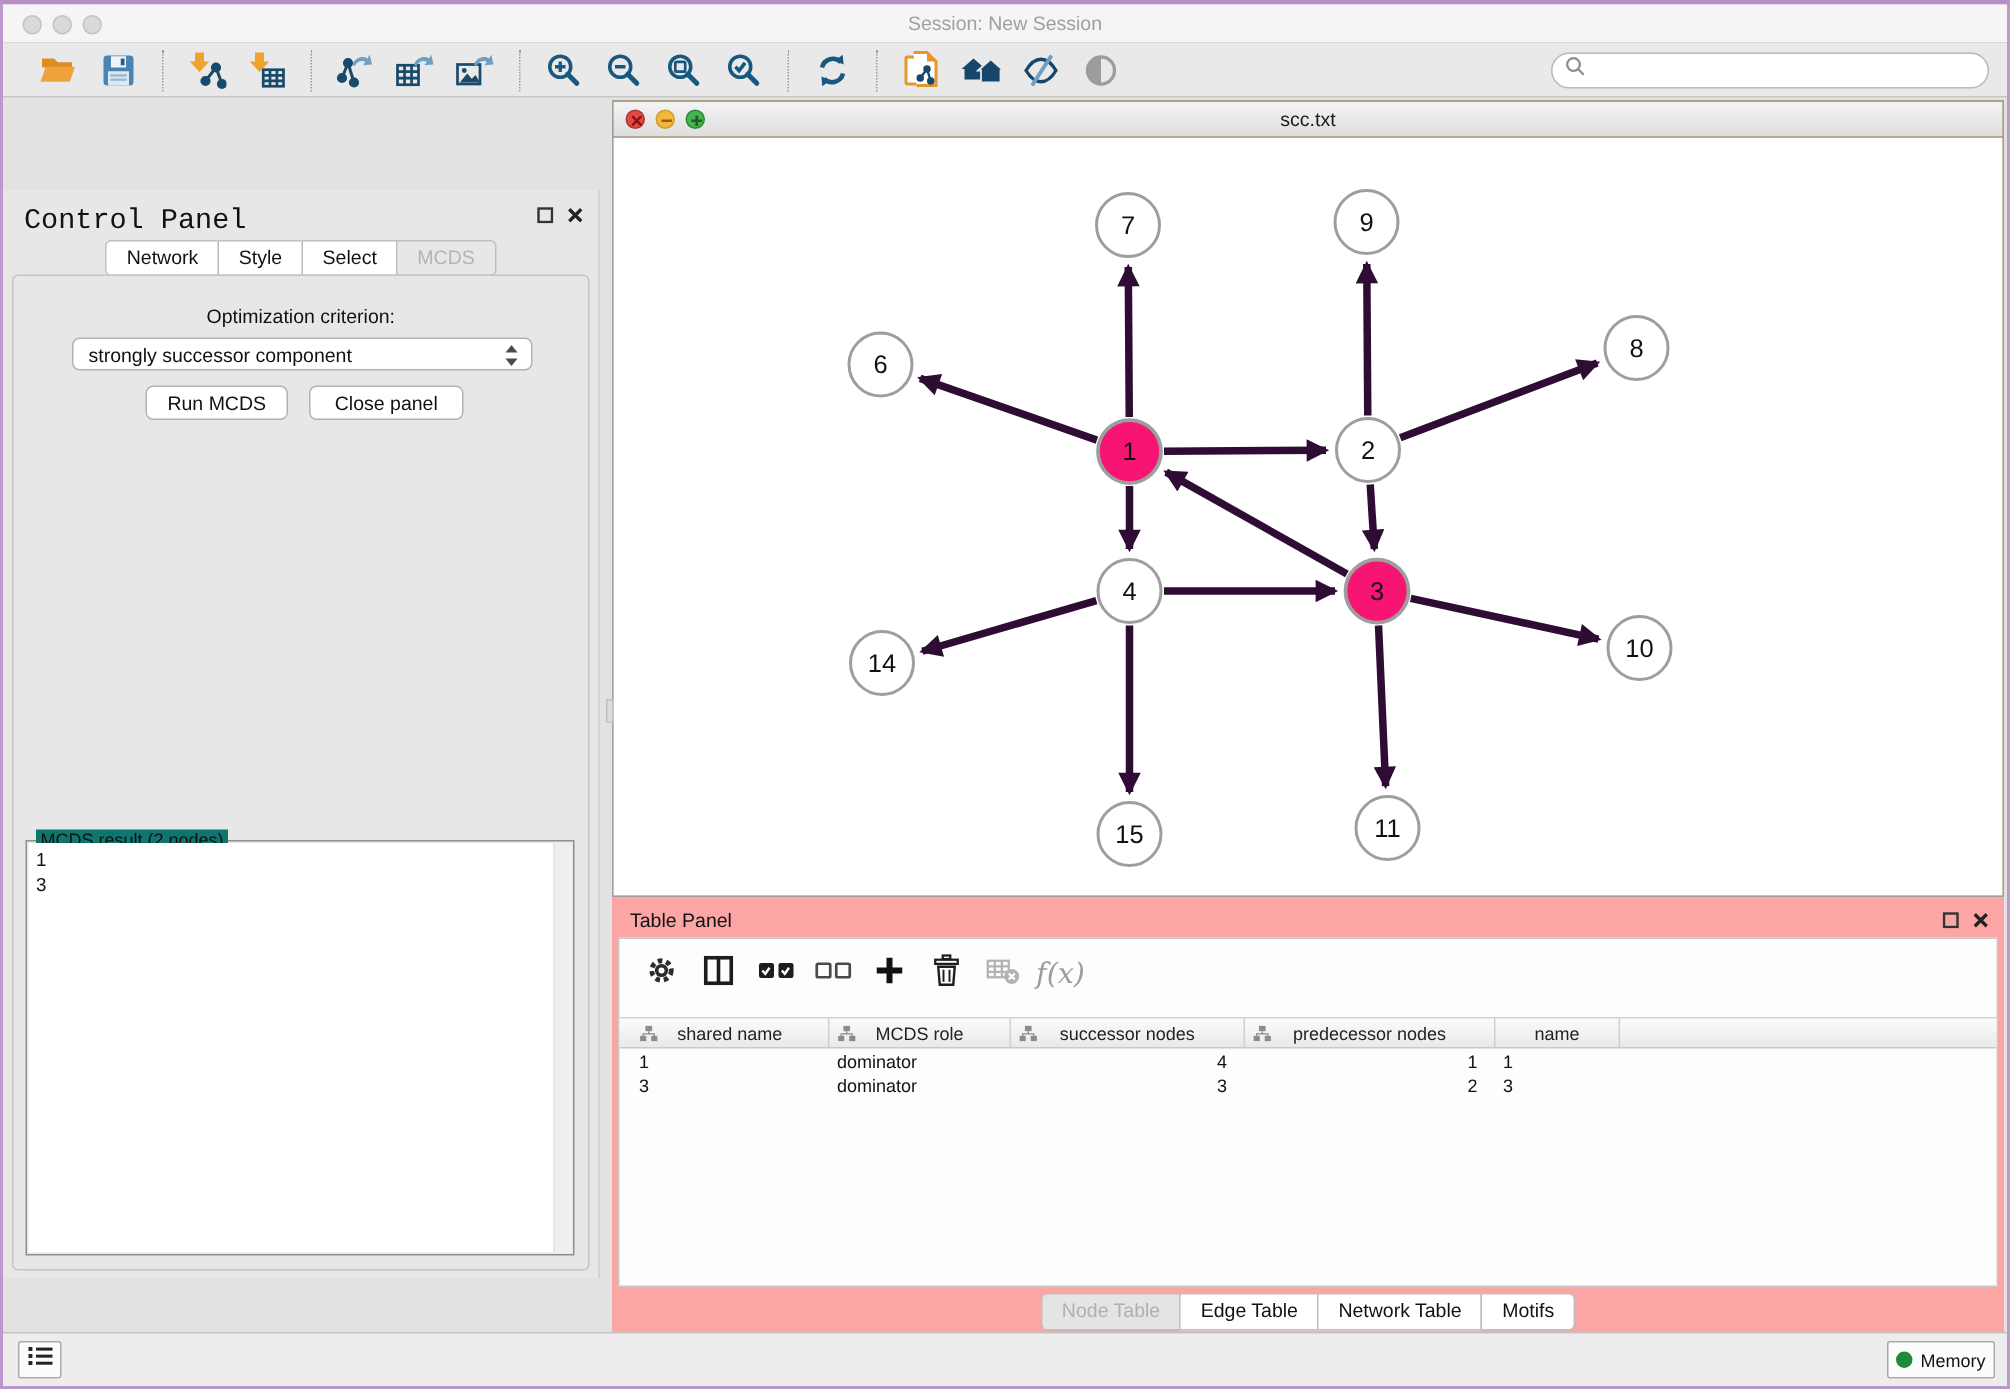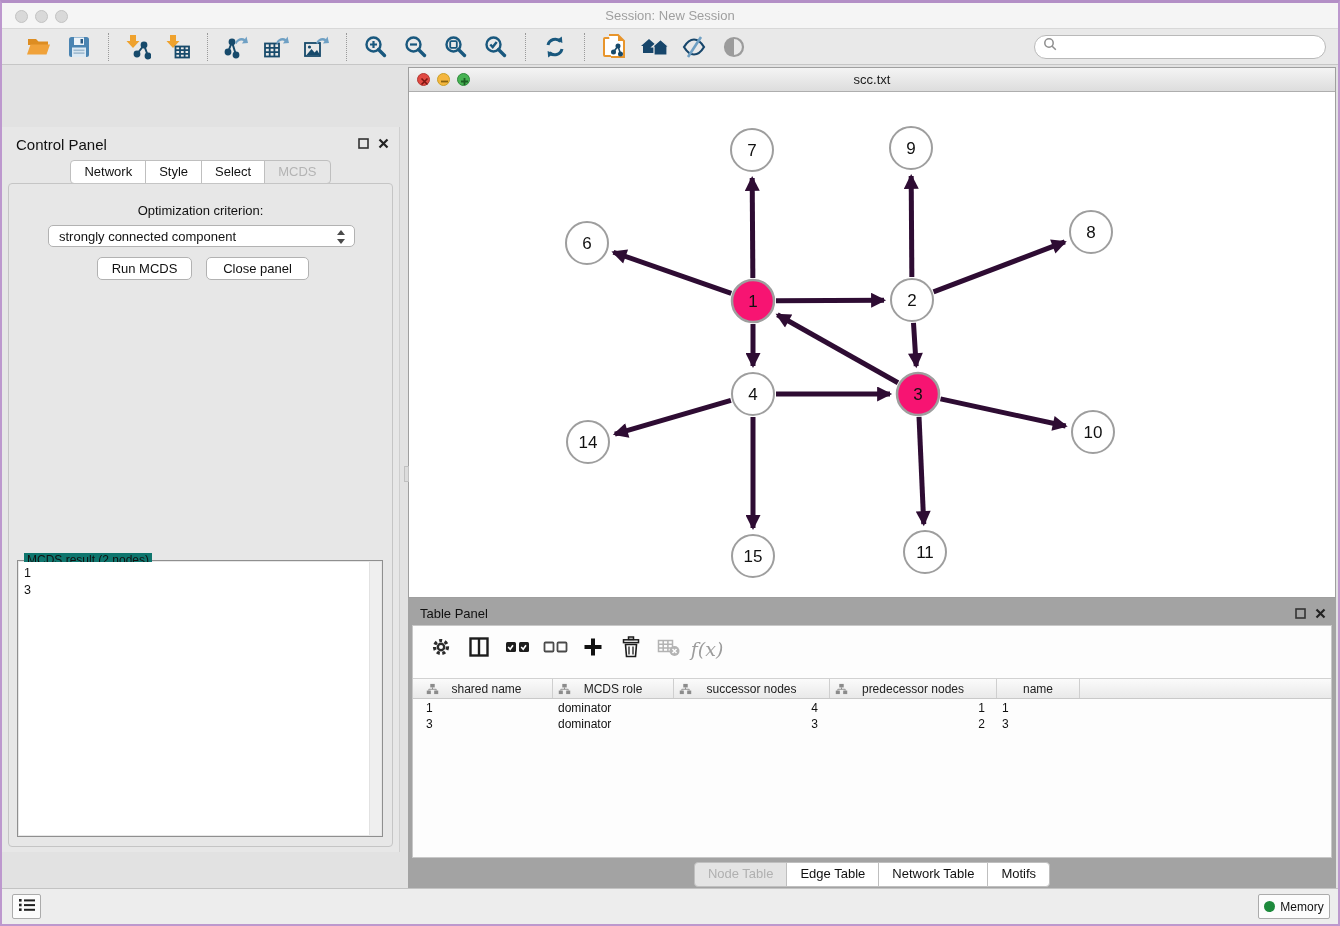--- a/index.html
+++ b/index.html
@@ -18,21 +18,21 @@
   .tb-group { display:flex; align-items:center; padding:0 9px; }
   .tb-sep { width:1px; height:28px; border-left:1px dotted #9a9a9a; }
   .tb-btn { width:30px; height:28px; margin:0 5px; display:flex; align-items:center; justify-content:center; }
   .tb-btn svg { display:block; }
   .searchbox { margin-left:auto; margin-right:12px; width:292px; height:24px; background:#fff; border:1px solid #b9b9b9; border-radius:12px; display:flex; align-items:center; padding-left:8px; }
   .searchbox input { border:none; outline:none; flex:1; font-size:12px; background:transparent; height:20px; }
 
   
   .control-panel { position:absolute; left:0; top:62px; width:398px; bottom:36px; background:#e7e7e7; border-right:1px solid #cfcfcf; }
   .cp-header { position:absolute; left:0; right:0; top:0; height:32px; }
-  .cp-title { position:absolute; left:14px; top:9px; font-size:15px; color:#111; }
+  .cp-title { position:absolute; left:14px; top:9px; font-size:19px; color:#111;font-family:Liberation Mono, monospace; }
   .panel-ctl { position:absolute; top:8px; width:16px; height:16px; display:flex; align-items:center; justify-content:center; }
   .cp-float { right:28px; } .cp-close { right:8px; }
   .cp-tabs { position:absolute; left:0; right:0; top:33px; display:flex; justify-content:center; }
   .cp-tab, .tp-tab { font-size:13px; padding:3px 13px 4px; border:1px solid #bfbfbf; background:#fff; color:#111; margin-left:-1px; }
   .cp-tab:first-child, .tp-tab:first-child { border-radius:4px 0 0 4px; margin-left:0; }
   .cp-tab:last-child, .tp-tab:last-child { border-radius:0 4px 4px 0; }
   .cp-tab.sel, .tp-tab.sel { background:#e7e7e7; color:#b4b4b4; }
   .cp-content { position:absolute; left:6px; right:6px; top:56px; bottom:5px; background:#e7e7e7; border:1px solid #c5c5c5; border-radius:4px; }
   .opt-label { position:absolute; left:0; right:0; top:19px; text-align:center; font-size:13px; color:#111; }
   .criterion { position:absolute; left:39px; width:307px; top:41px; height:22px; background:#fff; border:1px solid #b2b2b2; border-radius:5px; font-size:13px; color:#111; display:flex; align-items:center; padding-left:10px; }
@@ -48,21 +48,21 @@
 
   
   .net-window { position:absolute; left:406px; top:2px; width:928px; height:531px; border:1px solid #9f9f9f; background:#a16207; }
   .net-titlebar { position:absolute; left:0; right:0; top:0; height:24px; background:linear-gradient(#f4f4f4,#dddddd); border-bottom:1px solid #aeaeae; }
   .net-title { position:absolute; left:0; right:0; top:4px; text-align:center; font-size:13px; color:#1a1a1a; }
   .net-light { position:absolute; top:5px; width:13px; height:13px; border-radius:50%; }
   .net-canvas { position:absolute; left:0; right:0; top:24px; bottom:0; background:#fff; }
   .split-grip { position:absolute; left:-5px; top:398px; width:5px; height:16px; background:#dcdcdc; border:1px solid #c0c0c0; }
 
   
-  .table-panel { position:absolute; left:406px; top:533px; width:928px; height:293px; background:#a3a3a3; }
+  .table-panel { position:absolute; left:406px; top:533px; width:928px; height:293px; background:#fca5a5; }
   .tp-title { position:absolute; left:12px; top:8px; font-size:13px; color:#111; }
   .tp-float { right:28px; top:7px; } .tp-close { right:8px; top:7px; }
   .tp-inner { position:absolute; left:4px; right:4px; top:27px; bottom:33px; background:#fdfdfd; border:1px solid #c8c8c8; }
   .tp-toolbar { position:absolute; left:0; right:0; top:0; height:46px; display:flex; align-items:center; padding-left:12px; }
   .tp-tbtn { width:32px; height:30px; margin-right:6px; display:flex; align-items:center; justify-content:center; }
   .fx-label { font-family:"DejaVu Serif", serif; font-style:italic; font-size:19px; color:#9c9c9c; }
   .tbl-header { position:absolute; left:0; right:0; top:52px; height:21px; display:flex; padding-left:8px; background:linear-gradient(#fbfbfb,#e9e9e9); border-top:1px solid #d2d2d2; border-bottom:1px solid #c9c9c9; }
   .th-cell { height:100%; border-right:1px solid #cfcfcf; display:flex; align-items:center; justify-content:center; font-size:12px; color:#222; position:relative; }
   .th-cell svg { position:absolute; left:5px; top:4px; }
   .tbl-body { position:absolute; left:0; right:0; top:74px; }
@@ -301,21 +301,21 @@
       </div>
       <div class="cp-tabs">
           <div class="cp-tab">Network</div>
           <div class="cp-tab">Style</div>
           <div class="cp-tab">Select</div>
           <div class="cp-tab sel">MCDS</div>
         </div>
       <div class="cp-content">
         <div class="opt-label">Optimization criterion:</div>
         <div class="criterion">
-          <span>strongly connected component</span>
+          <span>strongly successor component</span>
           <span class="stepper">
               <span class="up"></span>
               <span class="dn"></span>
             </span>
         </div>
         <div class="cp-btn btn-run">Run MCDS</div>
         <div class="cp-btn btn-closep">Close panel</div>
         <div class="mcds-box">
           <div class="mcds-legend">MCDS result (2 nodes)</div>
           <div class="mcds-text">

